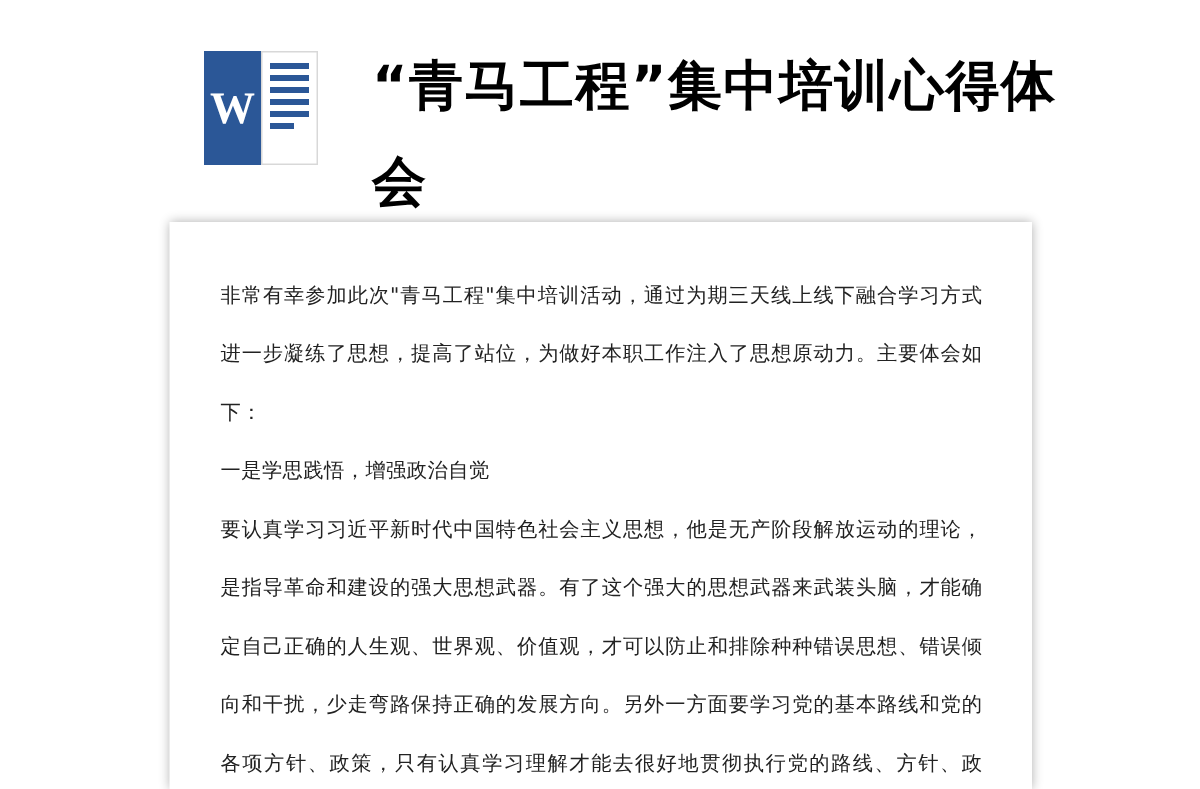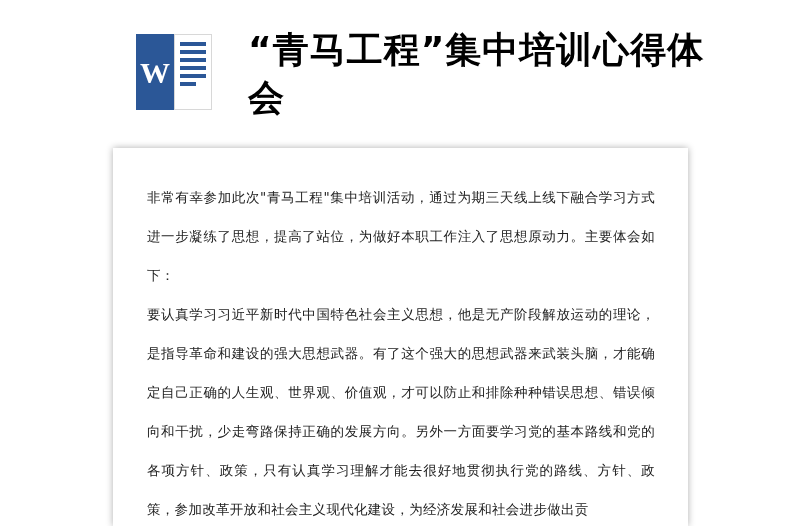--- a/index.html
+++ b/index.html
@@ -75,21 +75,21 @@
     width: 62%;
   }
 
   .doc-title {
     position: absolute;
     left: 248px;
     top: 26px;
     width: 460px;
     color: #000000;
     font-size: 36px;
-    line-height: 48px;
+    line-height: 64px;
     font-weight: bold;
     font-family: "DejaVu Sans", "Liberation Sans", sans-serif;
     letter-spacing: 1px;
   }
 
   
   .sheet {
     position: absolute;
     left: 113px;
     top: 148px;
@@ -139,17 +139,18 @@
       </div>
     </div>
 
     <div class="doc-title">“青马工程”集中培训心得体会</div>
 
   </div>
 
   <div class="sheet">
     <div class="sheet-body">
       <p class="para">非常有幸参加此次"青马工程"集中培训活动，通过为期三天线上线下融合学习方式进一步凝练了思想，提高了站位，为做好本职工作注入了思想原动力。主要体会如下：</p>
+      <p class="para">一是学思践悟，增强政治自觉</p>
       <p class="para">要认真学习习近平新时代中国特色社会主义思想，他是无产阶段解放运动的理论，是指导革命和建设的强大思想武器。有了这个强大的思想武器来武装头脑，才能确定自己正确的人生观、世界观、价值观，才可以防止和排除种种错误思想、错误倾向和干扰，少走弯路保持正确的发展方向。另外一方面要学习党的基本路线和党的各项方针、政策，只有认真学习理解才能去很好地贯彻执行党的路线、方针、政策，参加改革开放和社会主义现代化建设，为经济发展和社会进步做出贡</p>
     </div>
   </div>
 
 </div>
 
 </body></html>

